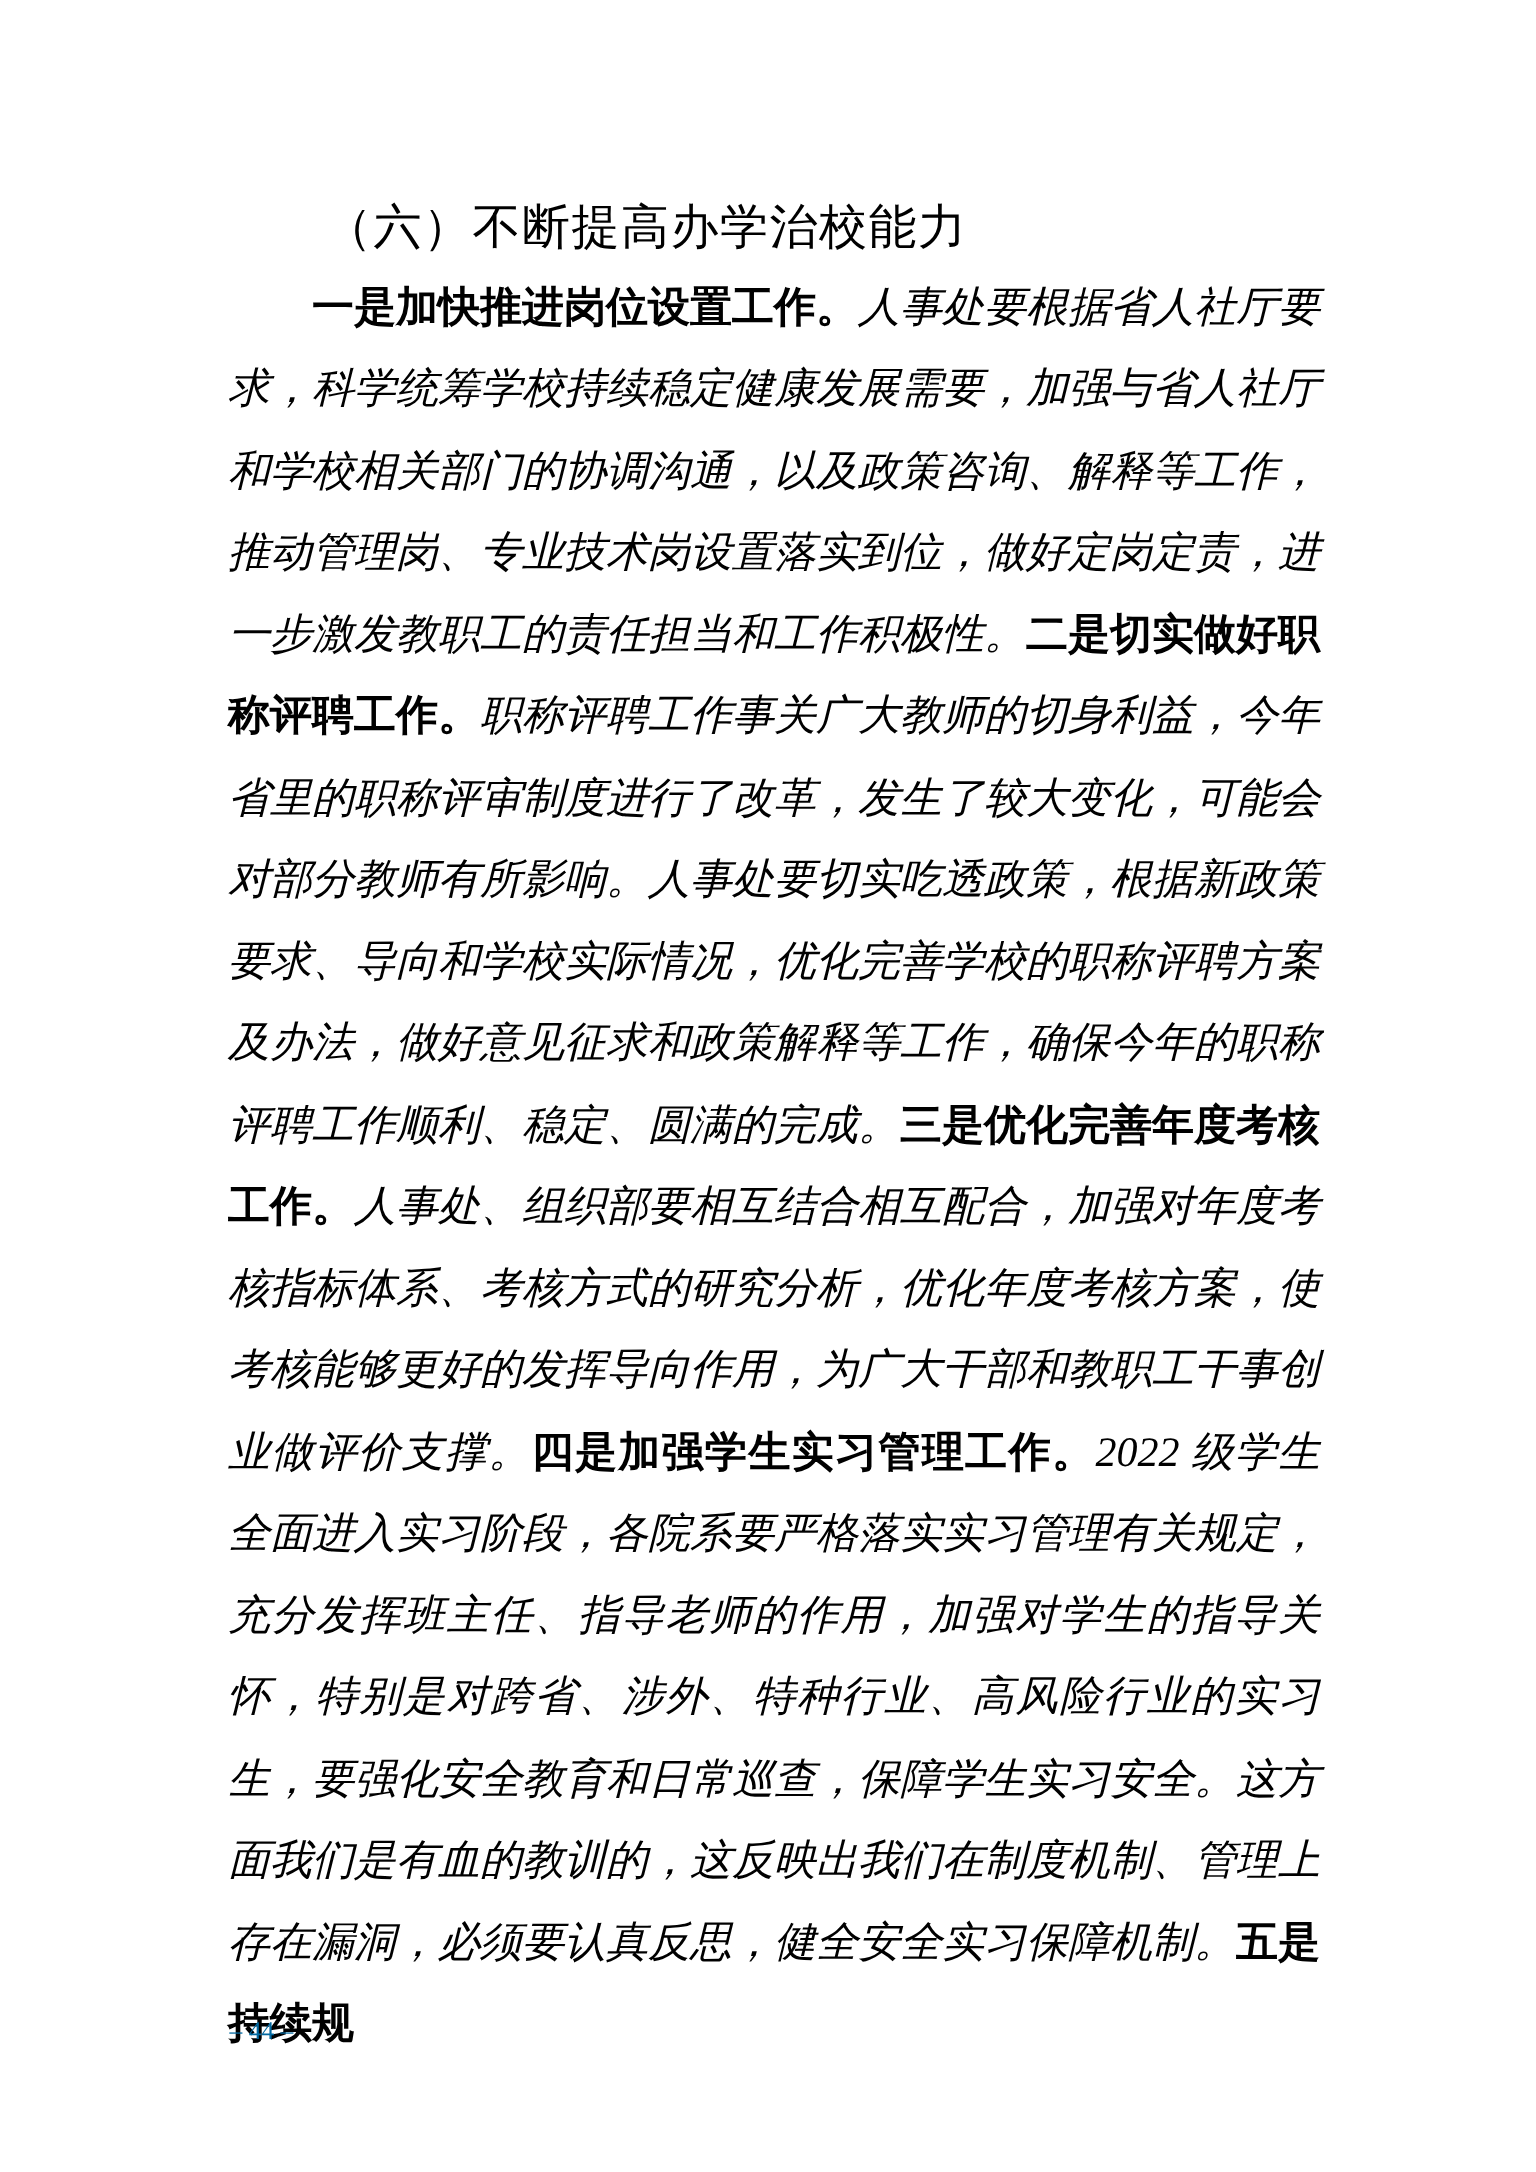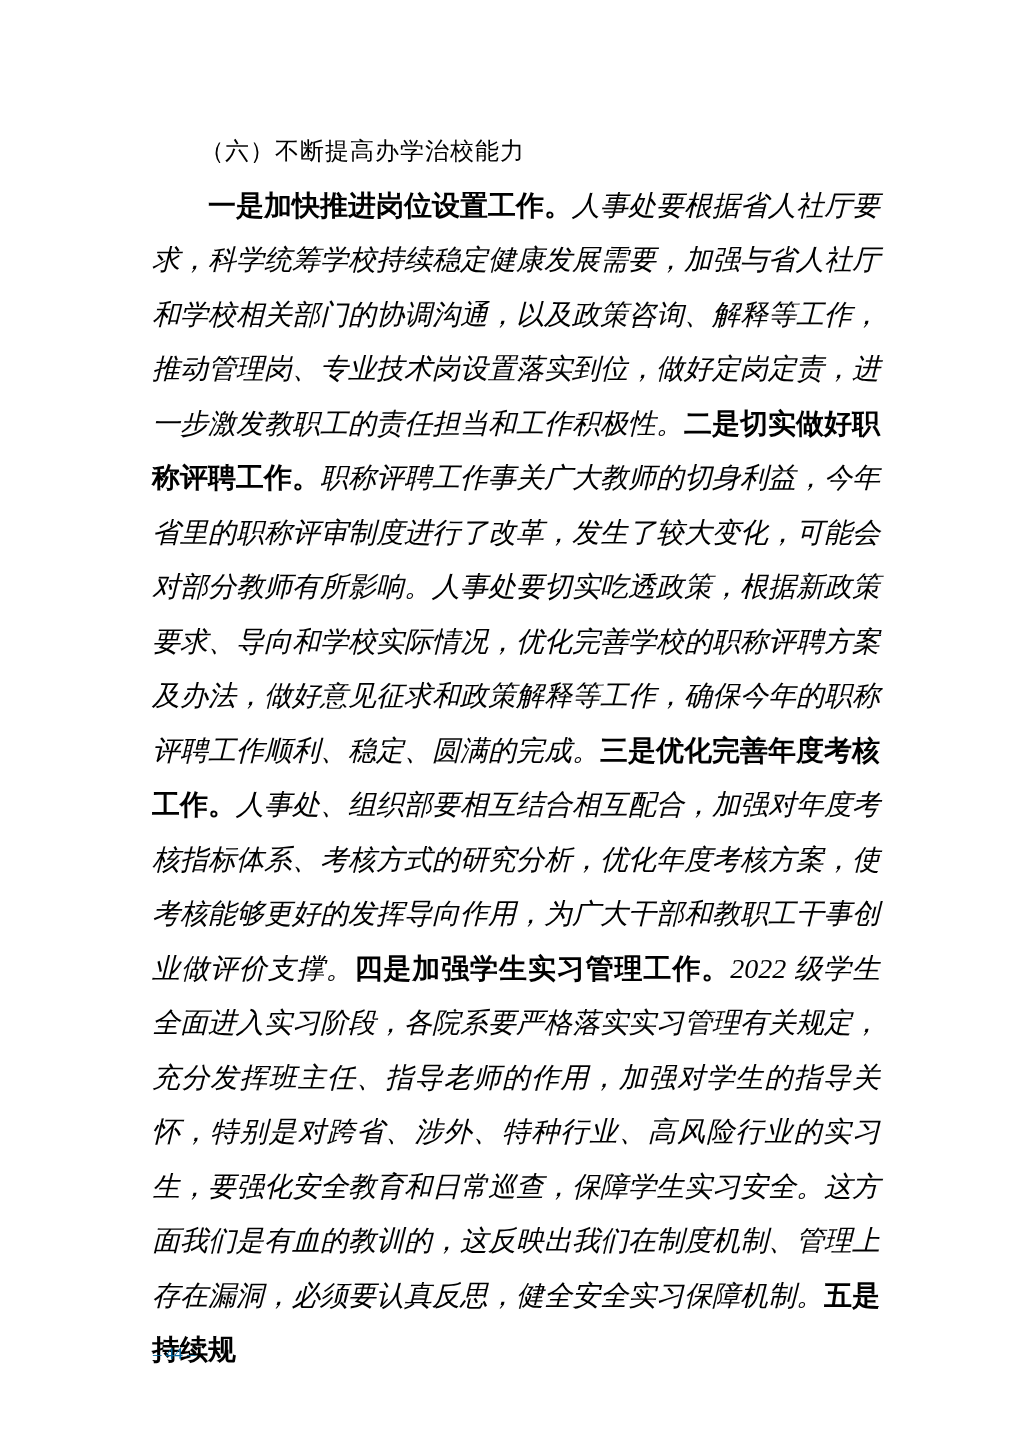--- a/index.html
+++ b/index.html
@@ -15,21 +15,21 @@
     font-family: "Liberation Serif", "DejaVu Serif", serif;
     color: #000000;
   }
   .page-body {
     position: absolute;
     left: 152px;
     top: 124px;
     width: 728px;
   }
   .section-heading {
-    font-size: 24px;
+    font-size: 32px;
     line-height: 54.5px;
     text-indent: 2em;
     font-weight: normal;
     letter-spacing: 1px;
     margin: 0;
     white-space: nowrap;
   }
   .body-paragraph {
     font-size: 28px;
     line-height: 54.5px;

